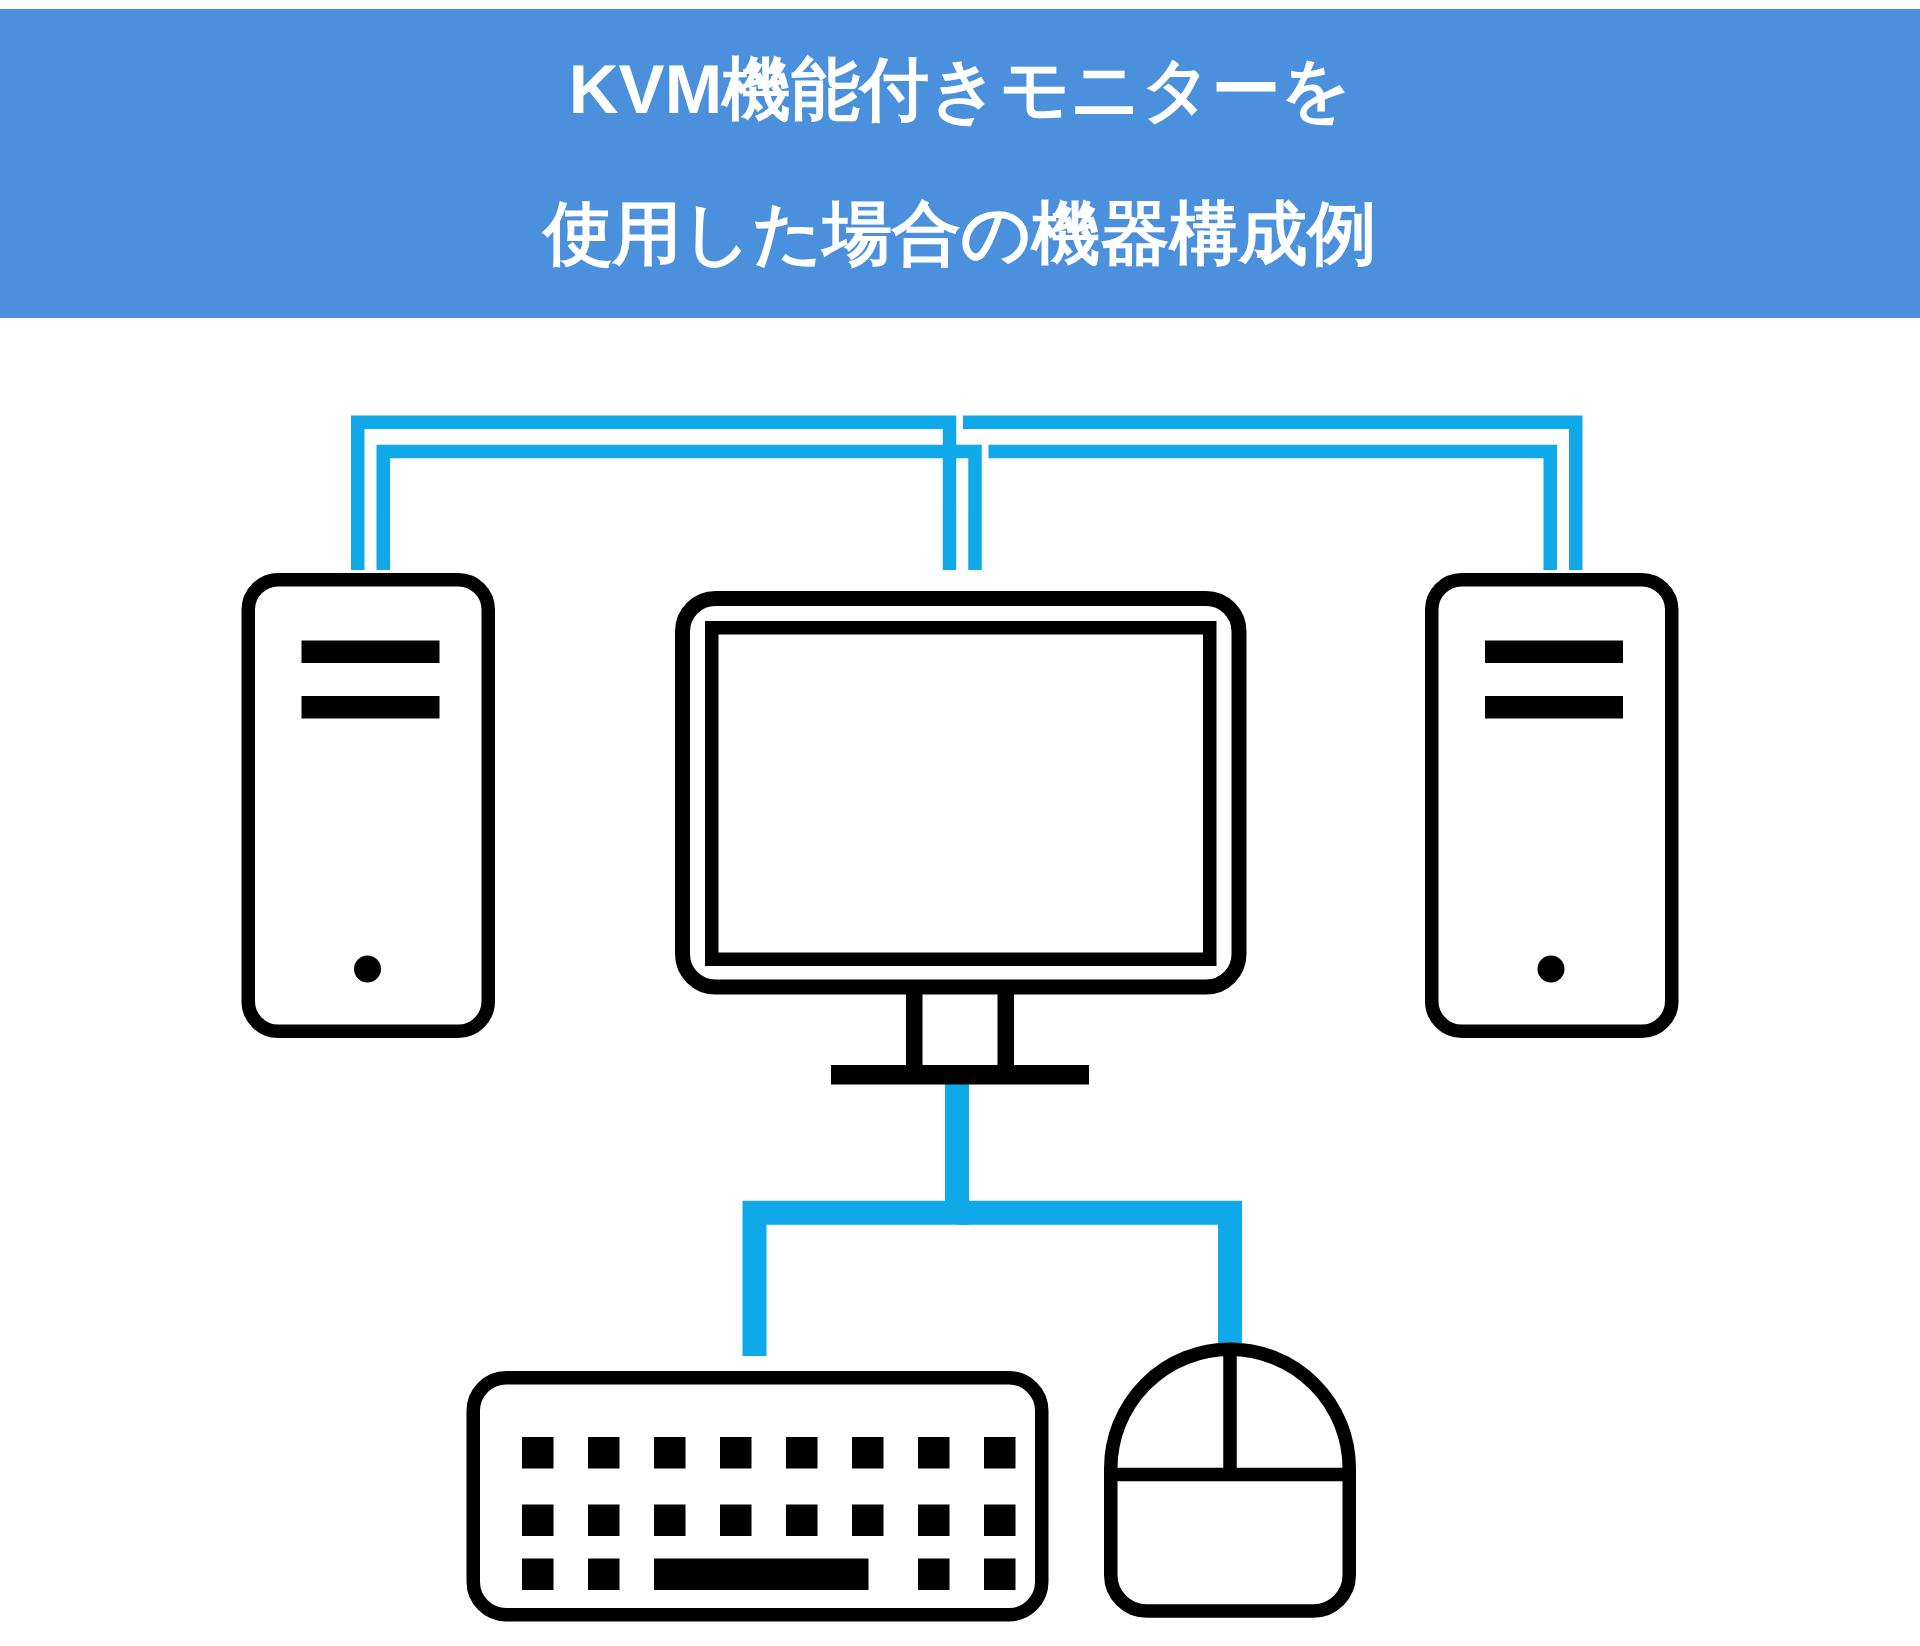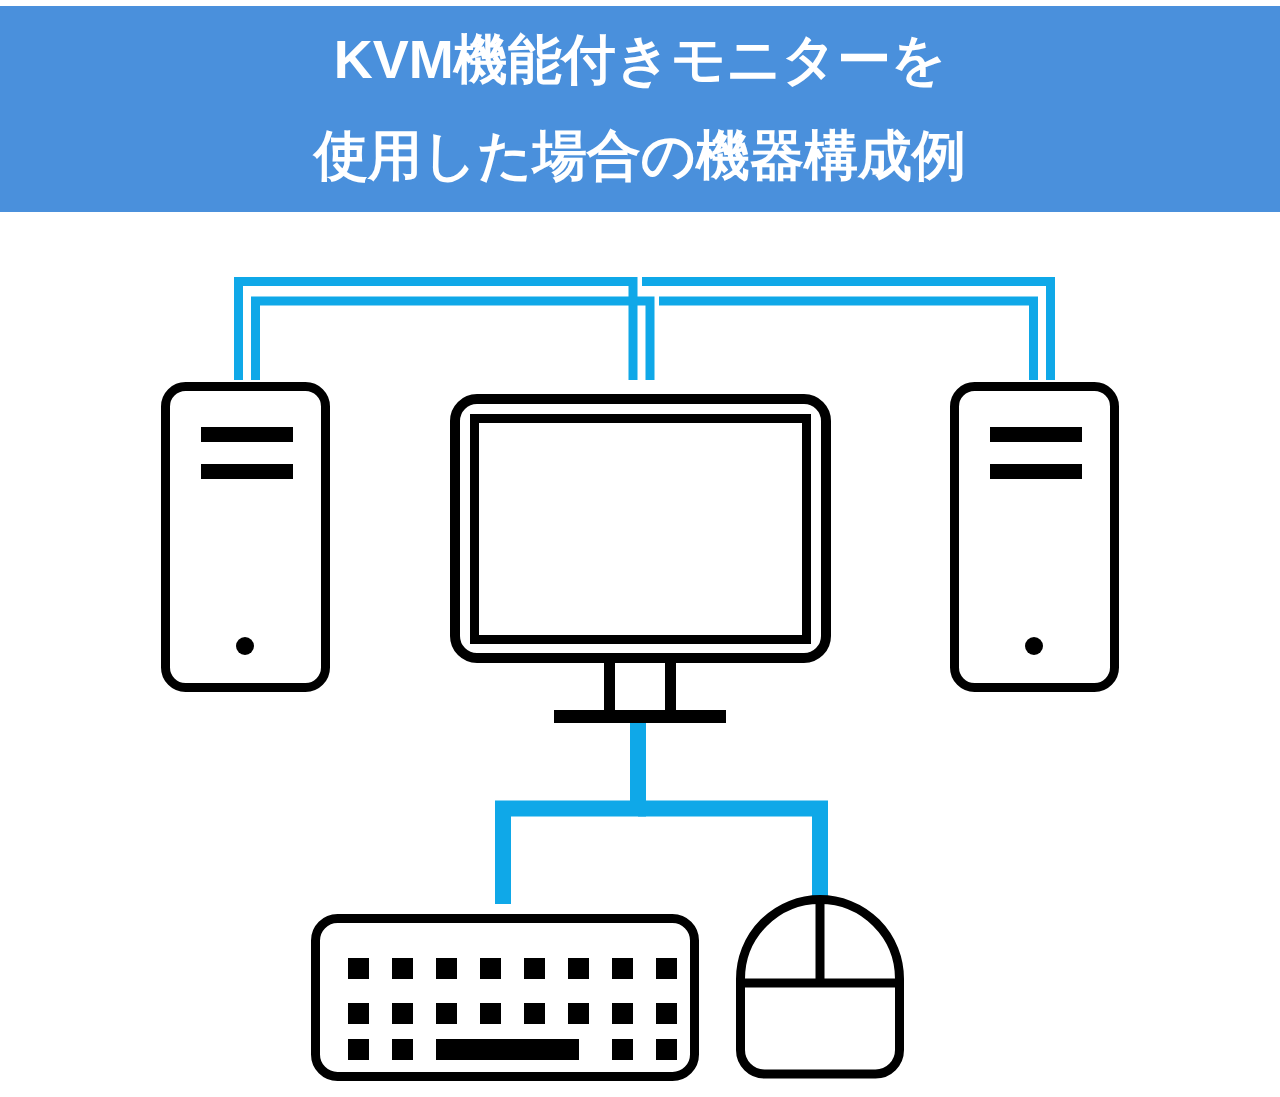--- a/index.html
+++ b/index.html
@@ -31,21 +31,21 @@
     flex-direction: column;
     align-items: center;
     justify-content: center;
     box-sizing: border-box;
     padding-bottom: 4px;
   }
   .title-line {
     color: #ffffff;
     font-family: "Liberation Sans", "DejaVu Sans", sans-serif;
     font-weight: bold;
-    font-size: 54px;
+    font-size: 46px;
     line-height: 86px;
     letter-spacing: 0px;
     white-space: nowrap;
     text-align: left;
   }
   
   #diagram-area {
     position: absolute;
     left: 0;
     top: 212px;

